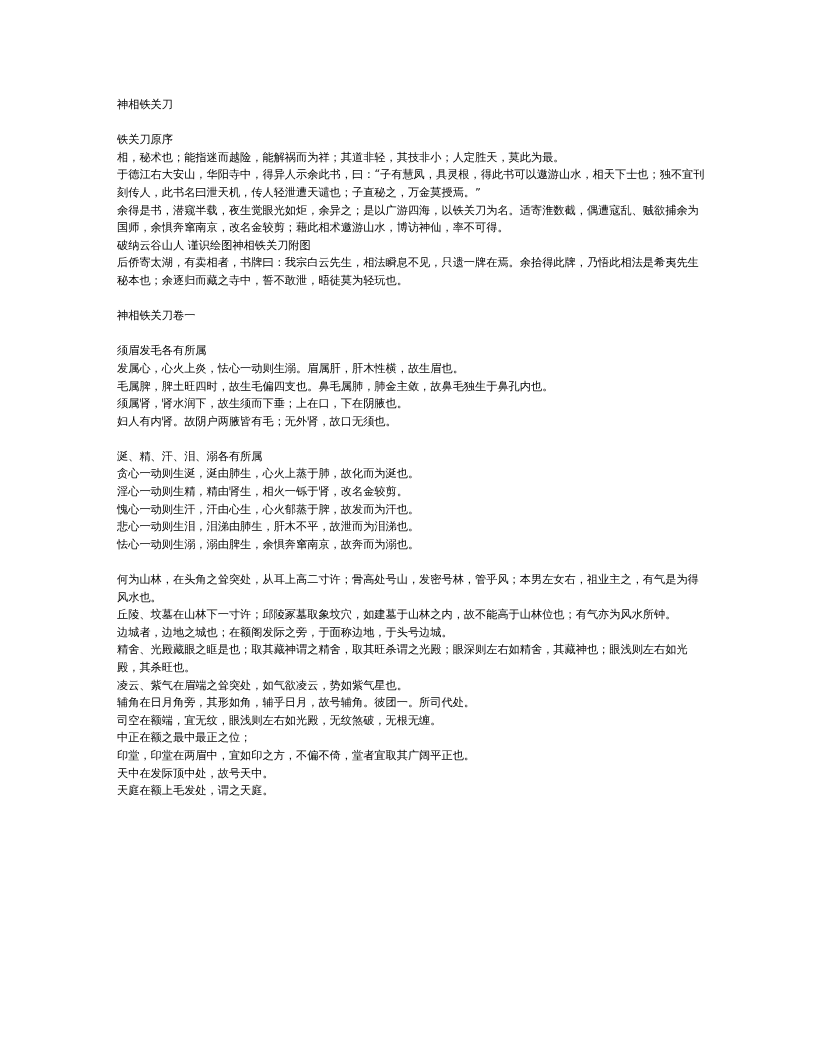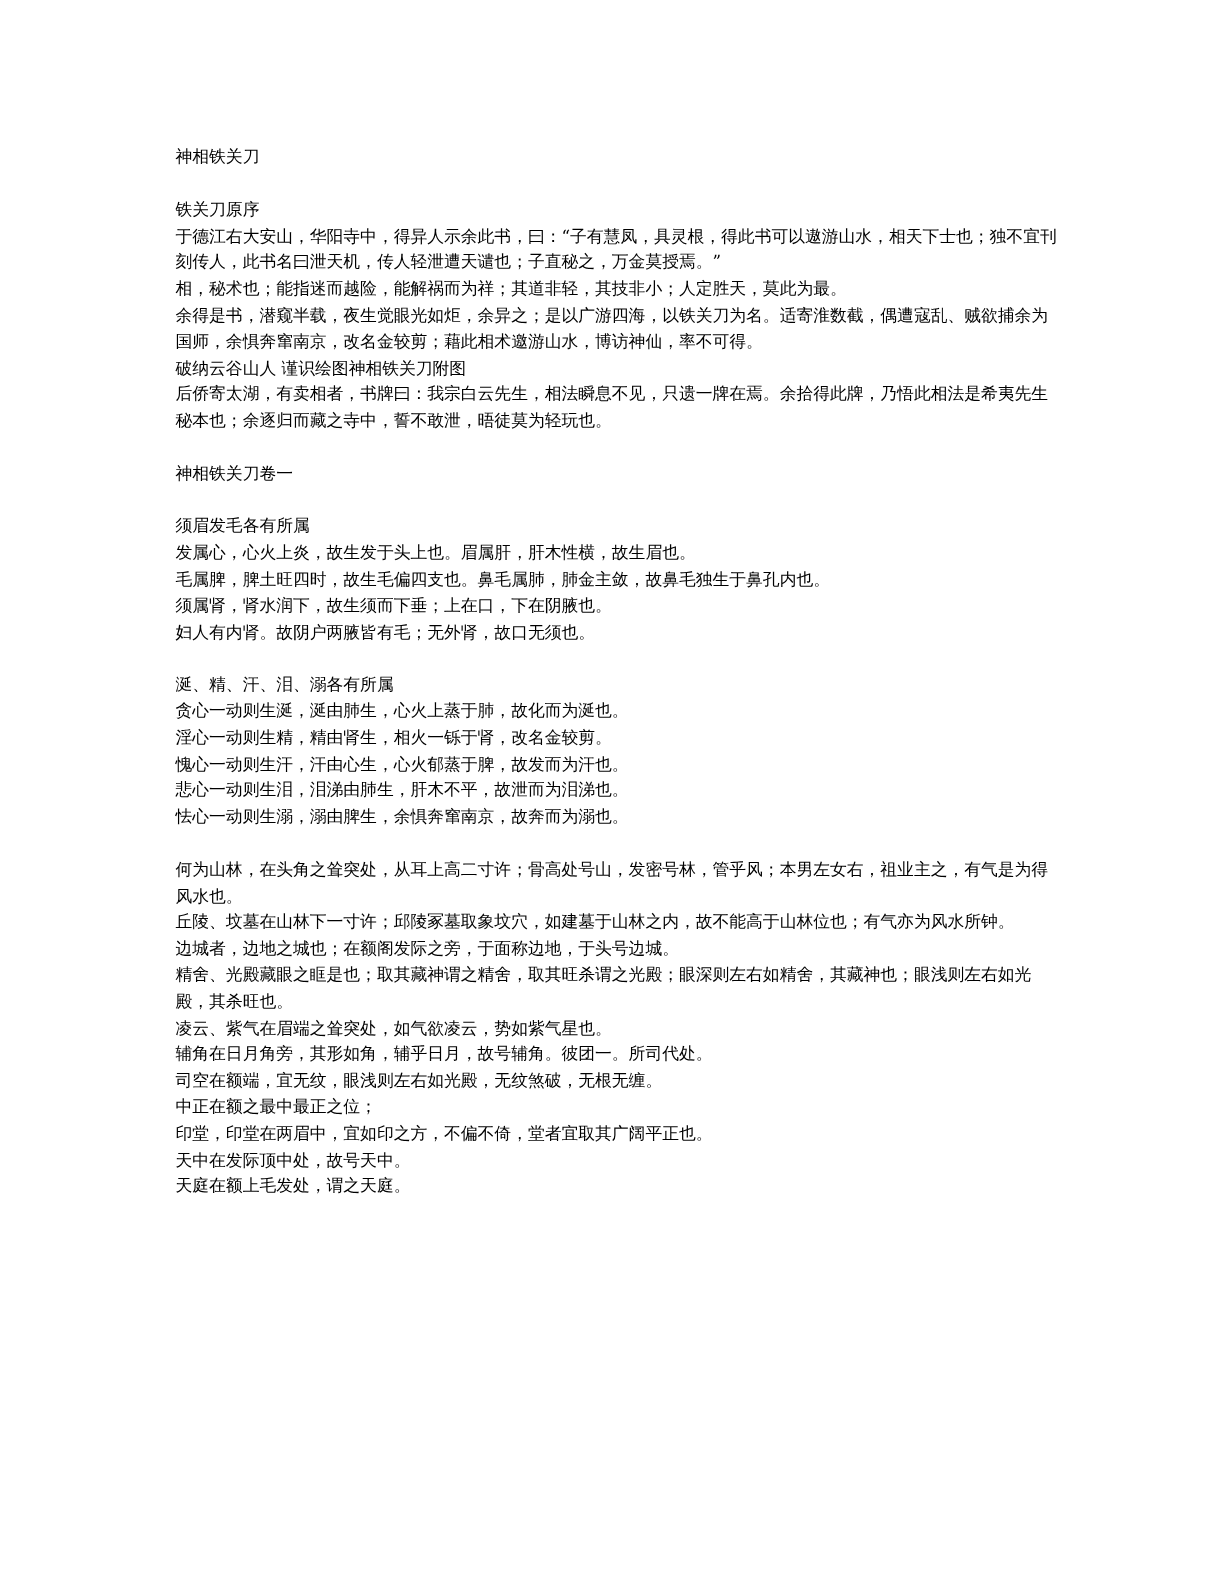--- a/index.html
+++ b/index.html
@@ -48,30 +48,30 @@
   }
 </style>
 </head>
 <body>
 
 <div class="page">
   <div class="doc" id="doc-body">
       <div class="block line">神相铁关刀</div>
       <div class="block spacer">&nbsp;</div>
       <div class="block line">铁关刀原序</div>
+      <div class="block para">相，秘术也；能指迷而越险，能解祸而为祥；其道非轻，其技非小；人定胜天，莫此为最。</div>
       <div class="block para">于德江右大安山，华阳寺中，得异人示余此书，曰：“子有慧凤，具灵根，得此书可以遨游山水，相天下士也；独不宜刊刻传人，此书名曰泄天机，传人轻泄遭天谴也；子直秘之，万金莫授焉。”</div>
-      <div class="block para">相，秘术也；能指迷而越险，能解祸而为祥；其道非轻，其技非小；人定胜天，莫此为最。</div>
       <div class="block para">余得是书，潜窥半载，夜生觉眼光如炬，余异之；是以广游四海，以铁关刀为名。适寄淮数截，偶遭寇乱、贼欲捕余为国师，余惧奔窜南京，改名金较剪；藉此相术邀游山水，博访神仙，率不可得。</div>
       <div class="block para">破纳云谷山人  谨识绘图神相铁关刀附图</div>
       <div class="block para">后侨寄太湖，有卖相者，书牌曰：我宗白云先生，相法瞬息不见，只遗一牌在焉。余拾得此牌，乃悟此相法是希夷先生秘本也；余逐归而藏之寺中，誓不敢泄，晤徒莫为轻玩也。</div>
       <div class="block spacer">&nbsp;</div>
       <div class="block line">神相铁关刀卷一</div>
       <div class="block spacer">&nbsp;</div>
       <div class="block line">须眉发毛各有所属</div>
-      <div class="block para">发属心，心火上炎，故生发于头上也。眉属肝，肝木性横，故生眉也。</div>
+      <div class="block para">发属心，心火上炎，怯心一动则生溺。眉属肝，肝木性横，故生眉也。</div>
       <div class="block para">毛属脾，脾土旺四时，故生毛偏四支也。鼻毛属肺，肺金主敛，故鼻毛独生于鼻孔内也。</div>
       <div class="block para">须属肾，肾水润下，故生须而下垂；上在口，下在阴腋也。</div>
       <div class="block para">妇人有内肾。故阴户两腋皆有毛；无外肾，故口无须也。</div>
       <div class="block spacer">&nbsp;</div>
       <div class="block line">涎、精、汗、泪、溺各有所属</div>
       <div class="block para">贪心一动则生涎，涎由肺生，心火上蒸于肺，故化而为涎也。</div>
       <div class="block para">淫心一动则生精，精由肾生，相火一铄于肾，改名金较剪。</div>
       <div class="block para">愧心一动则生汗，汗由心生，心火郁蒸于脾，故发而为汗也。</div>
       <div class="block para">悲心一动则生泪，泪涕由肺生，肝木不平，故泄而为泪涕也。</div>
       <div class="block para">怯心一动则生溺，溺由脾生，余惧奔窜南京，故奔而为溺也。</div>

